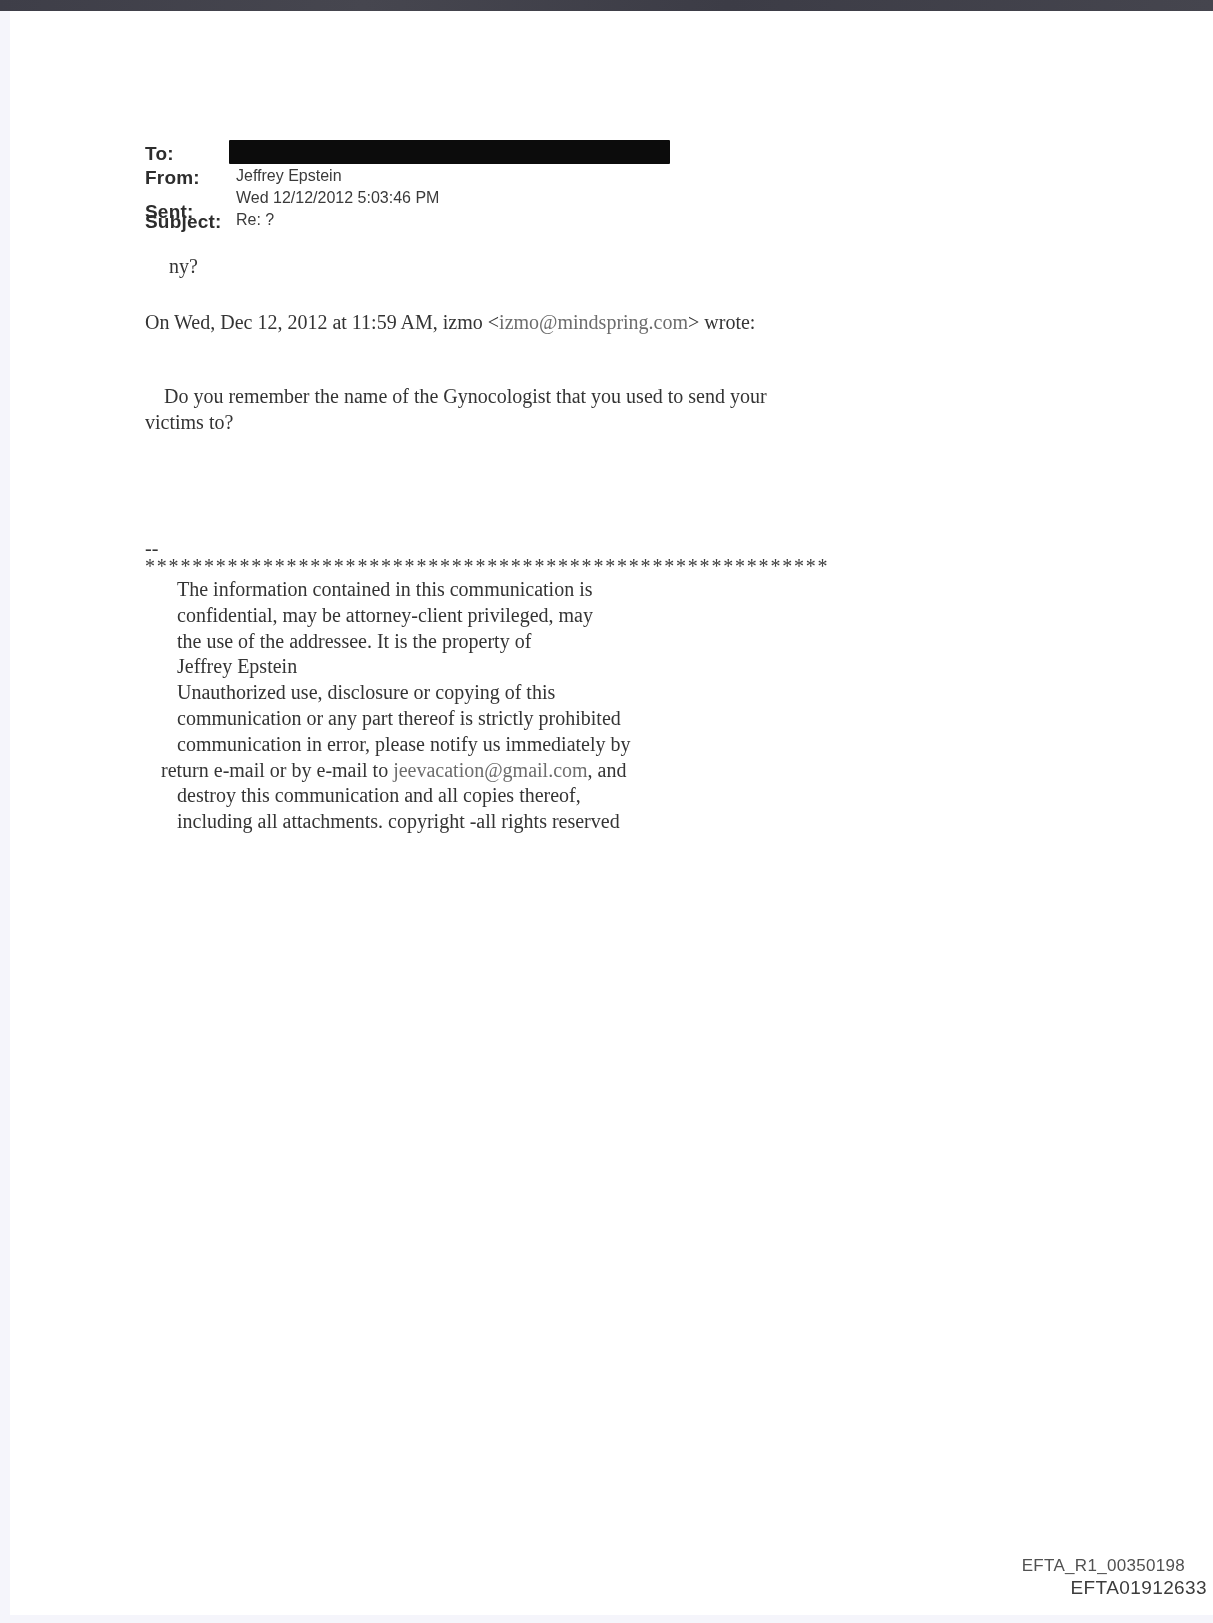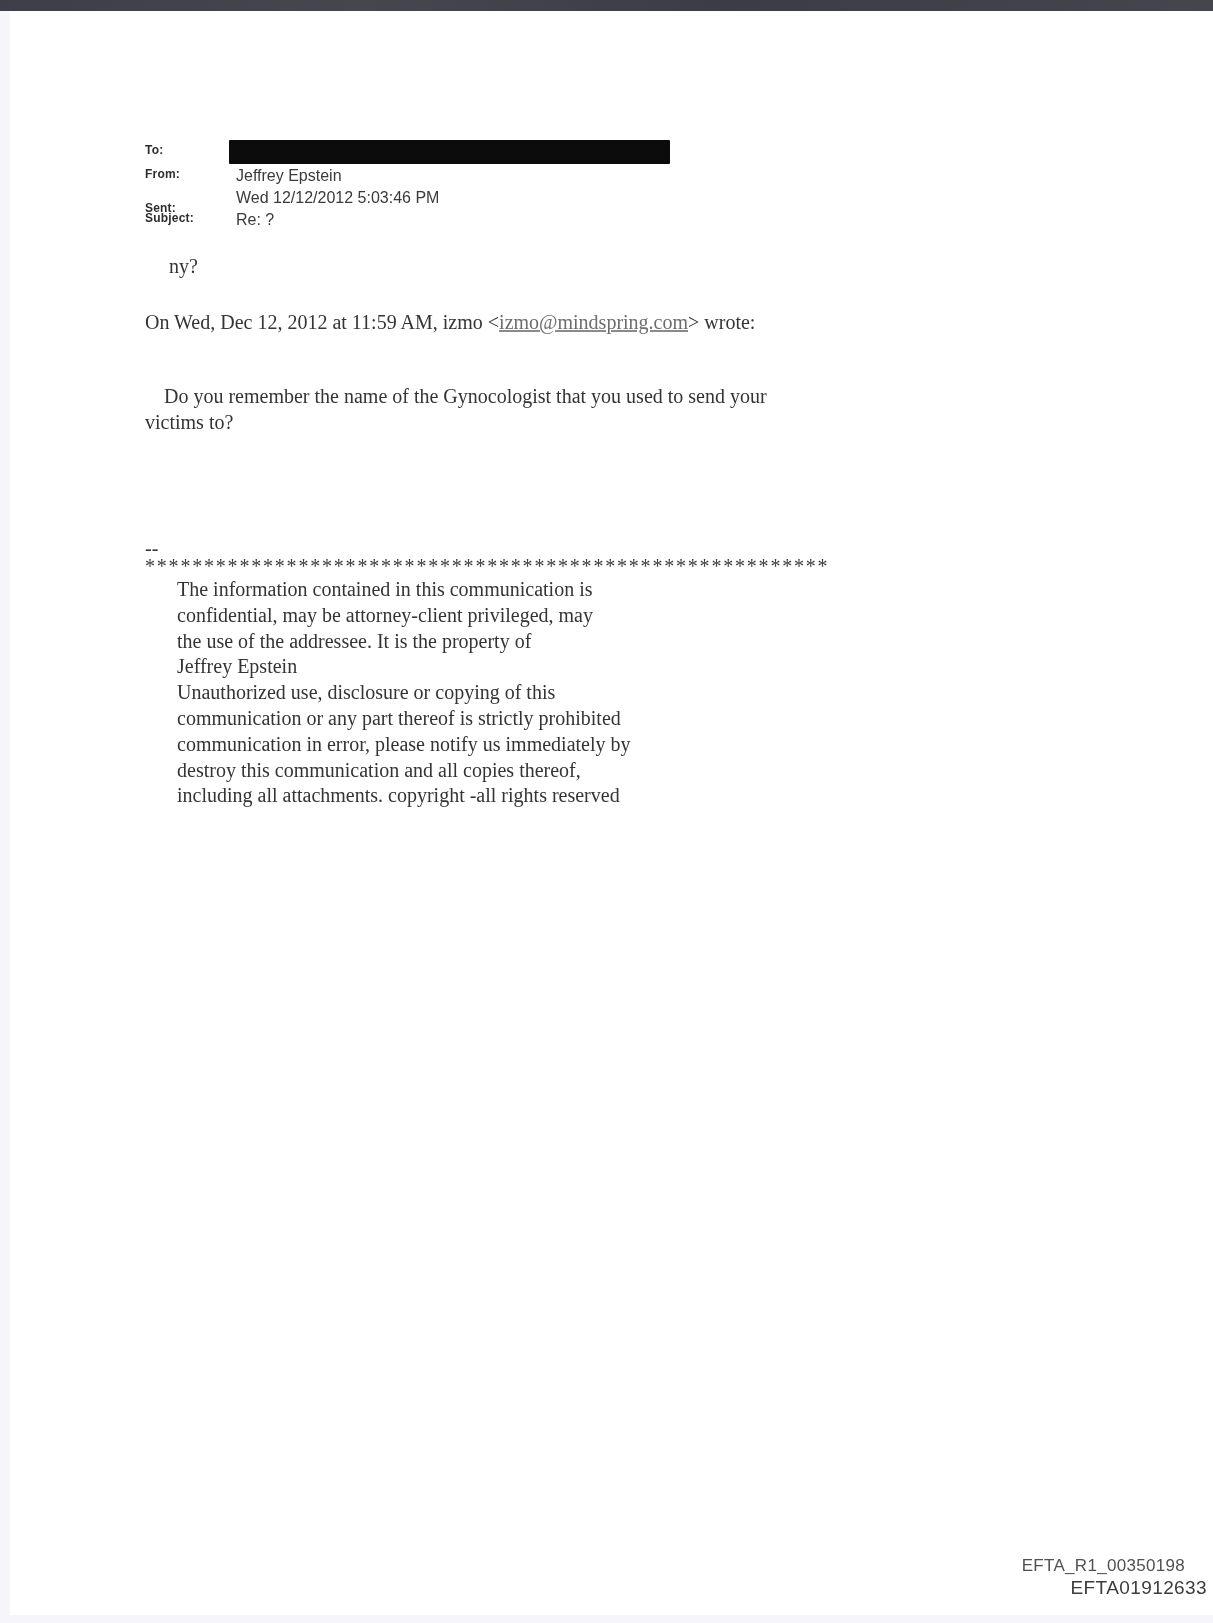--- a/index.html
+++ b/index.html
@@ -16,21 +16,21 @@
   }
   .page {
     position: absolute; left: 10px; top: 11px; right: 0; bottom: 8px;
     background: #ffffff;
   }
   
   .hdr-label {
     position: absolute;
     font-family: "Liberation Sans", sans-serif;
     font-weight: bold;
-    font-size: 12px;
+    font-size: 19px;
     color: #2d2d2d;
     letter-spacing: 0.2px;
   }
   .hdr-value {
     position: absolute;
     font-family: "Liberation Sans", sans-serif;
     font-size: 16px;
     color: #3a3a3a;
   }
   .redaction-bar {
@@ -42,21 +42,20 @@
   
   .serif {
     position: absolute;
     font-family: "Liberation Serif", serif;
     font-size: 20px;
     color: #343434;
     white-space: nowrap;
   }
   .link-text {
     color: #6d6d6d;
-    text-decoration: underline;
     text-decoration-color: #8a8a8a;
   }
   .question-block { line-height: 26px; }
   .question-block .indent { padding-left: 19px; margin-top: 20px; }
   .asterisk-row { letter-spacing: 1.8px; color: #3d3d3d; }
   .sig-block { line-height: 25.8px; }
   .sig-block div { white-space: nowrap; margin-left: 16px; }
   
   .footer-stamps {
     position: absolute; right: 6px; top: 1544px;
@@ -107,20 +106,23 @@
     <div>
         <div>The information contained in this communication is</div>
         <div>confidential, may be attorney-client privileged, may</div>
         <div>the use of the addressee. It is the property of</div>
         <div>Jeffrey Epstein</div>
         <div>Unauthorized use, disclosure or copying of this</div>
         <div>communication or any part thereof is strictly prohibited</div>
         <div>communication in error, please notify us immediately by</div>
       </div>
     <div>
+      <span>return e-mail or by e-mail to </span><span class="link-text">jeevacation@gmail.com</span><span>, and</span>
+    </div>
+    <div>
         <div>destroy this communication and all copies thereof,</div>
         <div>including all attachments. copyright -all rights reserved</div>
       </div>
   </div>
 
   <div class="footer-stamps">
     <div class="bates-1">EFTA_R1_00350198</div>
     <div class="bates-2">EFTA01912633</div>
   </div>
 

